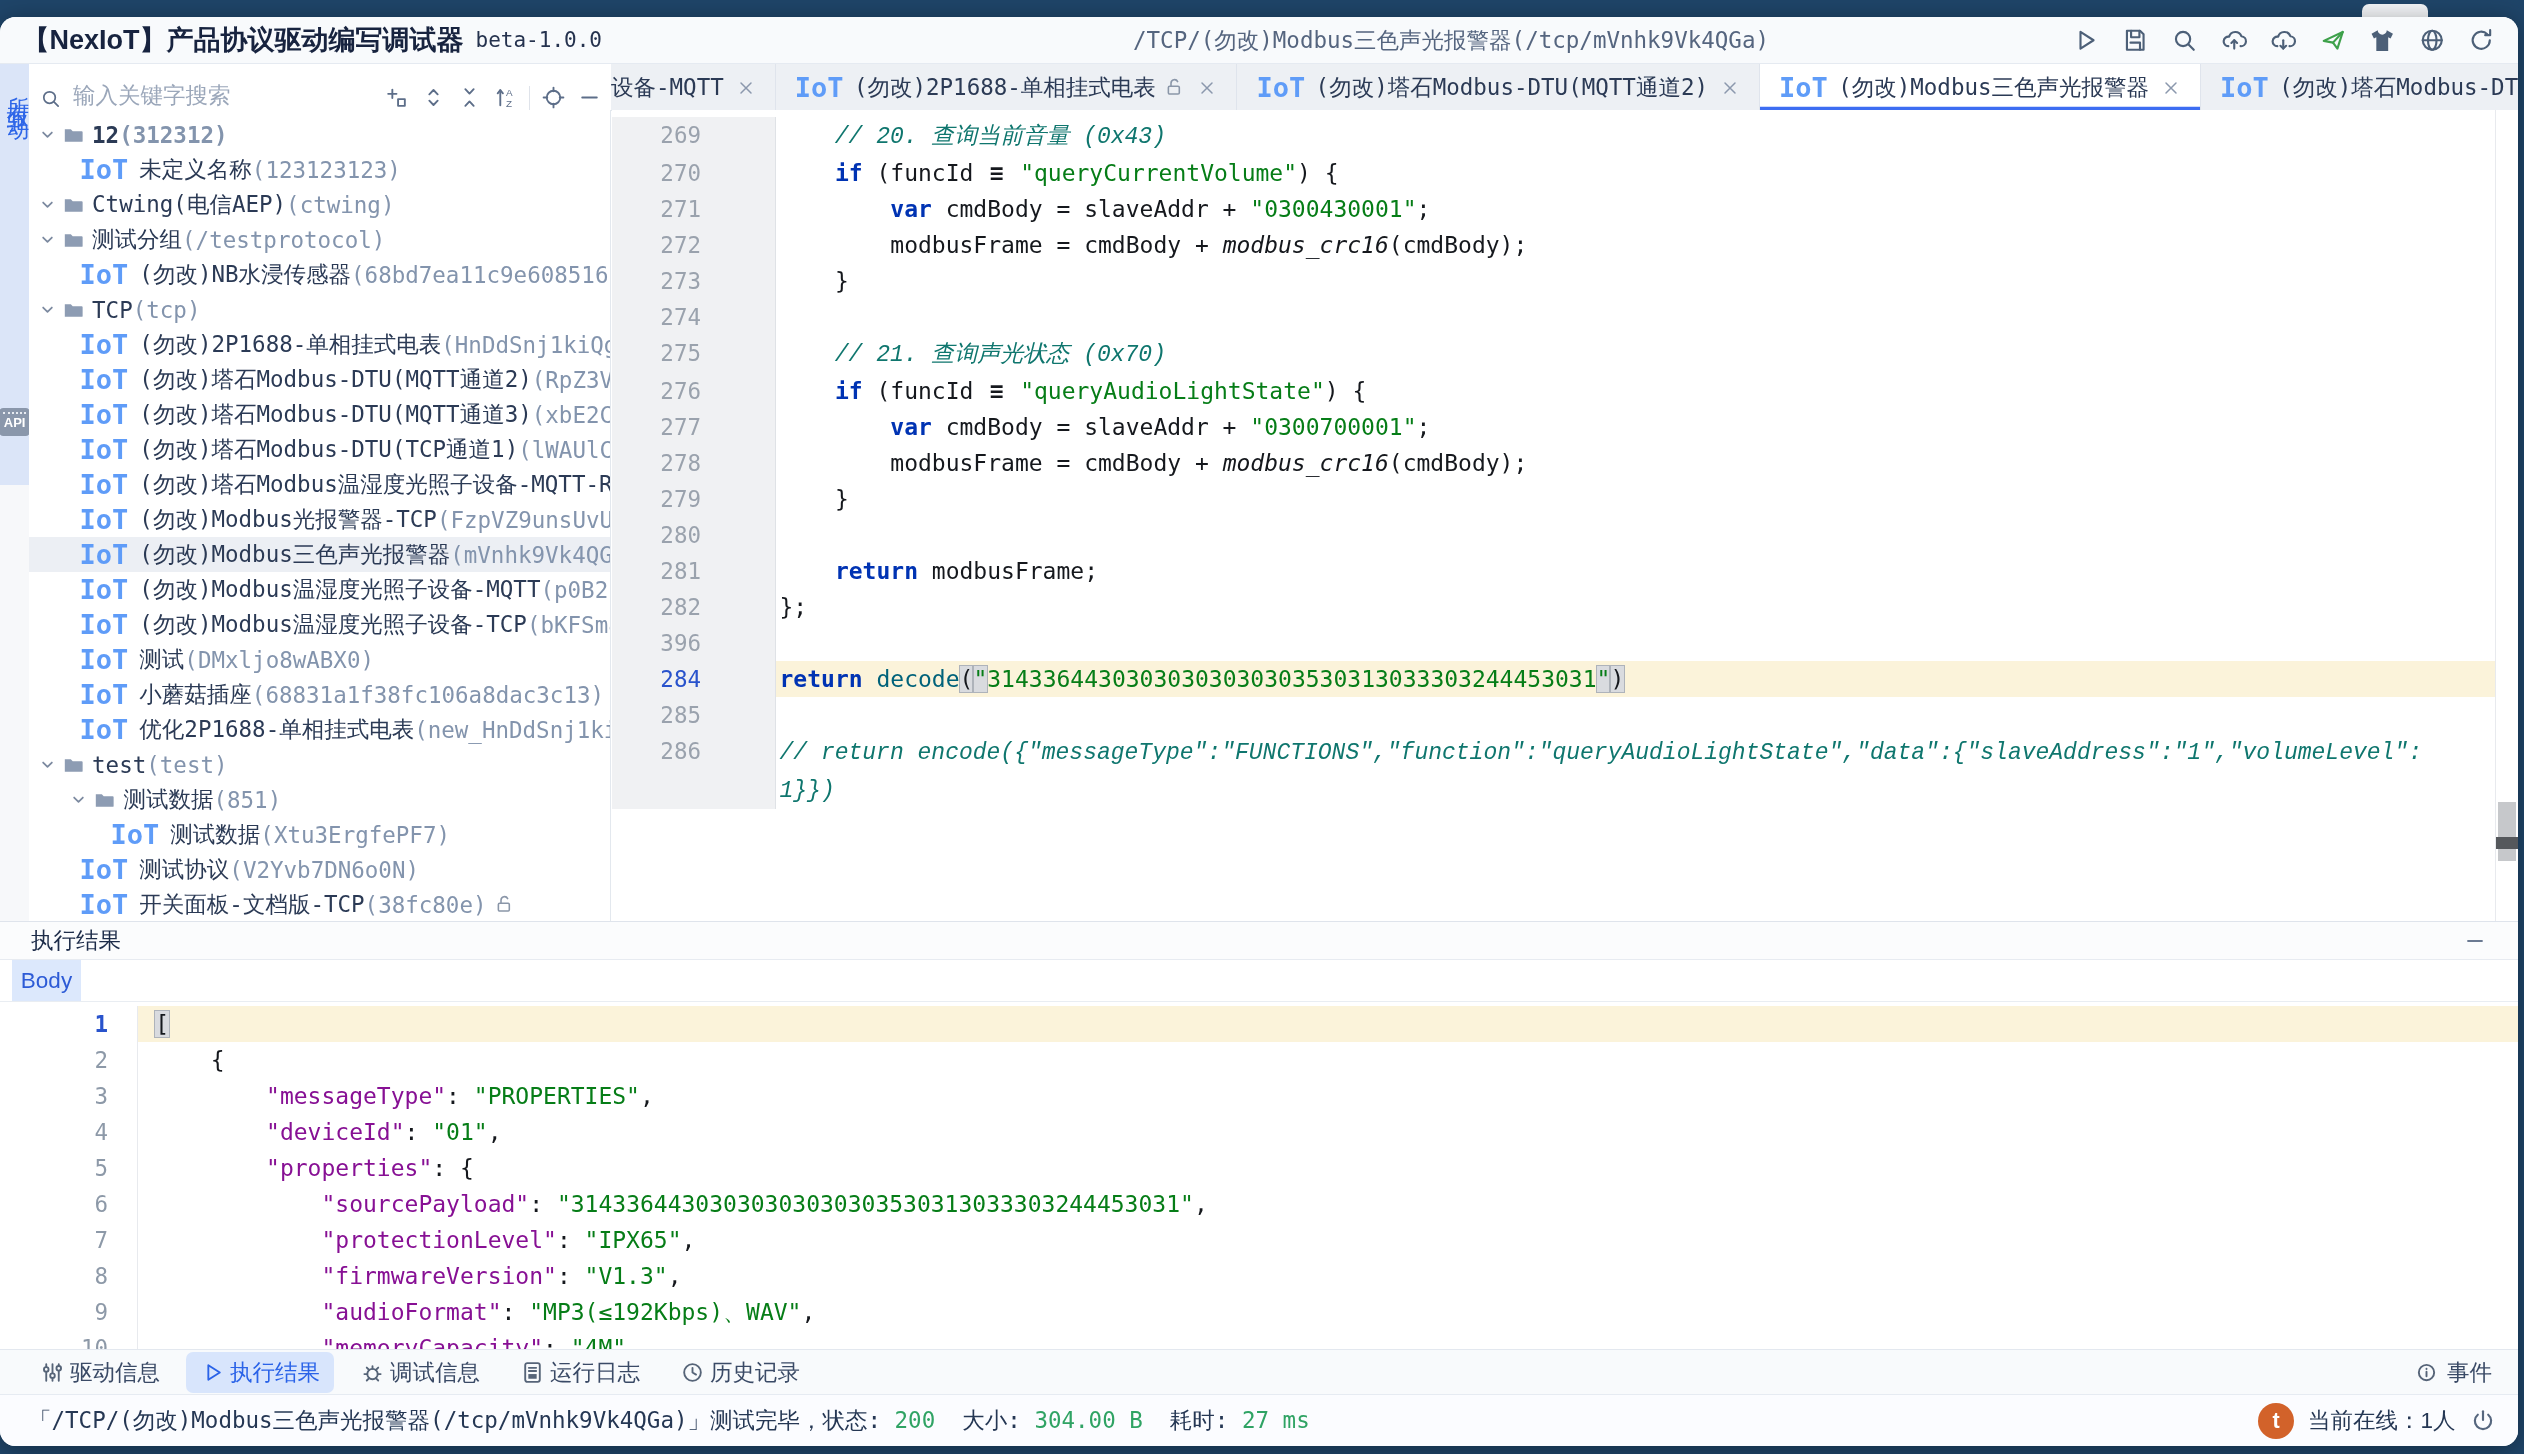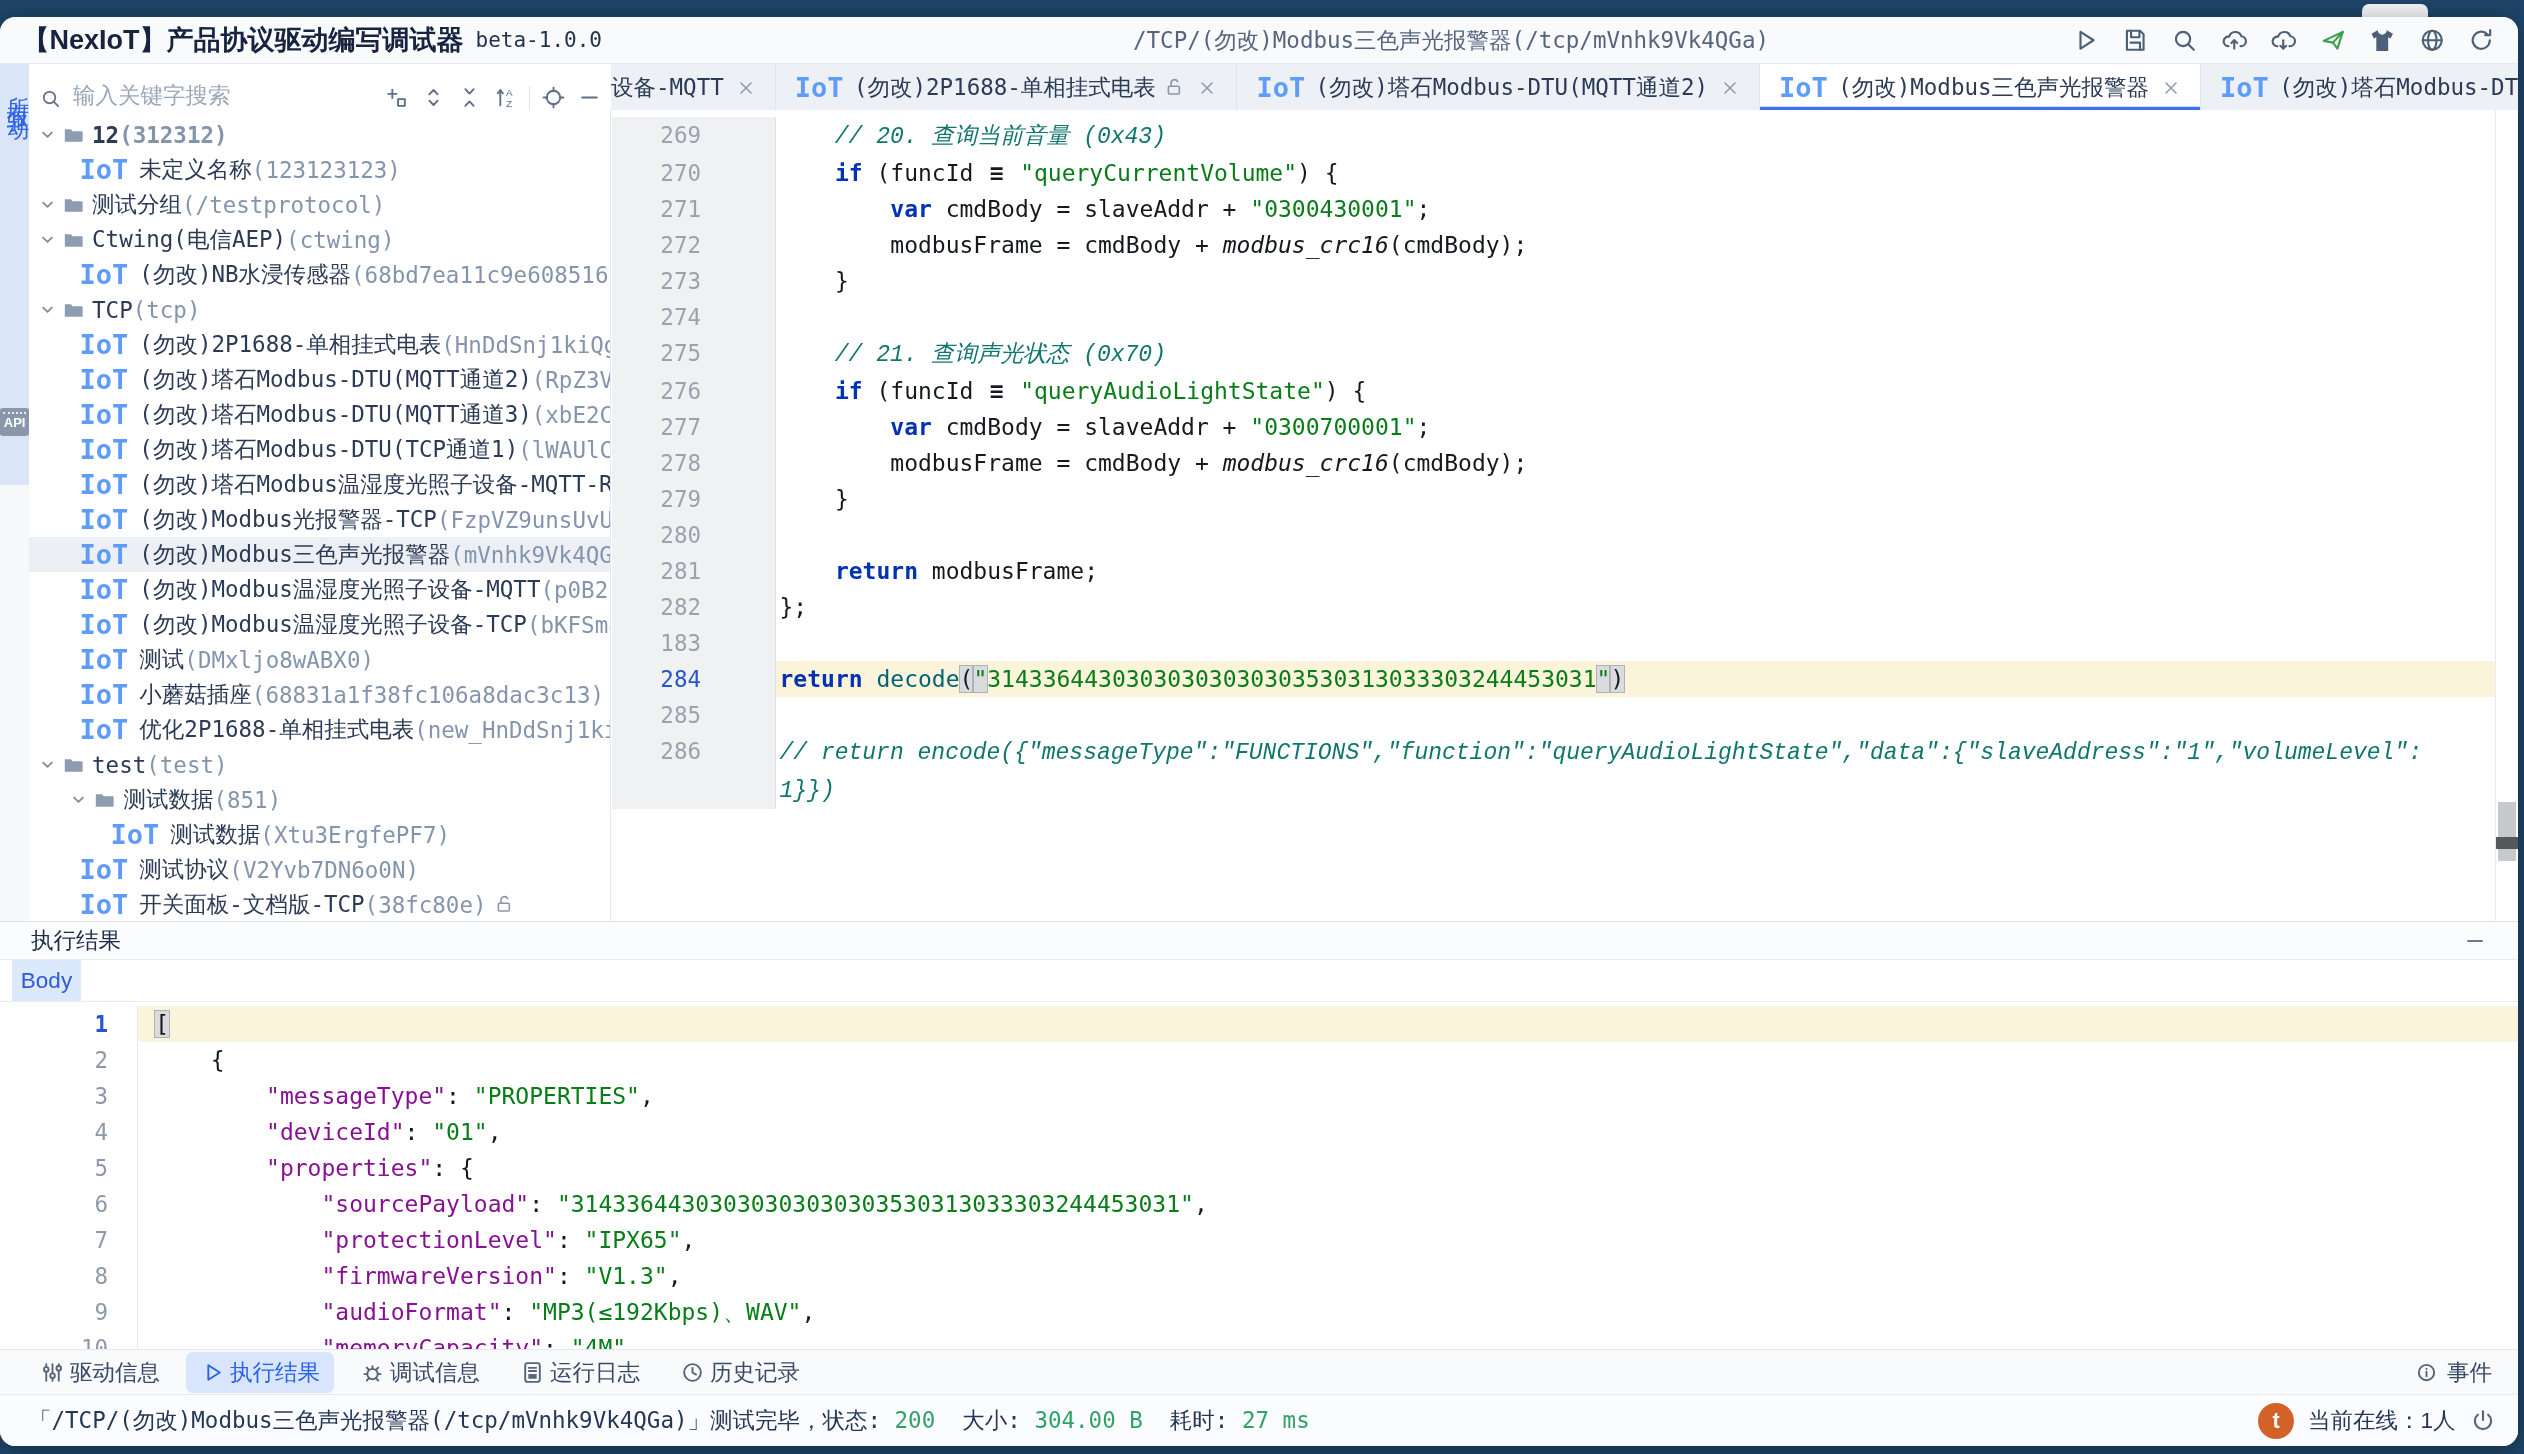--- a/index.html
+++ b/index.html
@@ -282,36 +282,36 @@
           <span class="ic chev">
             <svg viewBox="0 0 24 24" fill="none" stroke="currentColor" stroke-width="2.2" stroke-linecap="round" stroke-linejoin="round">
               <path d="M6.5 9.5L12 15l5.5-5.5"></path>
             </svg>
           </span>
           <span class="ic fico">
             <svg viewBox="0 0 24 24">
               <path d="M3 5.5h6.4l2 2.3H21a1 1 0 0 1 1 1V18a1 1 0 0 1-1 1H3z" fill="#8d9cb3"></path>
             </svg>
           </span>
-          <span class="tlabel">测试分组</span>
-          <span class="tid">(/testprotocol)</span>
+          <span class="tlabel">Ctwing(电信AEP)</span>
+          <span class="tid">(ctwing)</span>
         </div>
         <div class="trow" style="padding-left: 8.6px;">
           <span class="ic chev">
             <svg viewBox="0 0 24 24" fill="none" stroke="currentColor" stroke-width="2.2" stroke-linecap="round" stroke-linejoin="round">
               <path d="M6.5 9.5L12 15l5.5-5.5"></path>
             </svg>
           </span>
           <span class="ic fico">
             <svg viewBox="0 0 24 24">
               <path d="M3 5.5h6.4l2 2.3H21a1 1 0 0 1 1 1V18a1 1 0 0 1-1 1H3z" fill="#8d9cb3"></path>
             </svg>
           </span>
-          <span class="tlabel">Ctwing(电信AEP)</span>
-          <span class="tid">(ctwing)</span>
+          <span class="tlabel">测试分组</span>
+          <span class="tid">(/testprotocol)</span>
         </div>
         <div class="trow" style="padding-left: 40px;">
           <span class="spacer"></span>
           <span class="iot">IoT</span>
           <span class="tlabel">(勿改)NB水浸传感器</span>
           <span class="tid">(68bd7ea11c9e6085163c3f5</span>
         </div>
         <div class="trow" style="padding-left: 8.6px;">
           <span class="ic chev">
             <svg viewBox="0 0 24 24" fill="none" stroke="currentColor" stroke-width="2.2" stroke-linecap="round" stroke-linejoin="round">
@@ -562,21 +562,21 @@
         </div>
         <div class="crow">
           <div class="gut">281</div>
           <div class="cbody"><span class="tk-plain">    </span><span class="tk-kw">return</span><span class="tk-plain"> modbusFrame;</span></div>
         </div>
         <div class="crow">
           <div class="gut">282</div>
           <div class="cbody"><span class="tk-plain">};</span></div>
         </div>
         <div class="crow">
-          <div class="gut">183</div>
+          <div class="gut">396</div>
           <div class="cbody"></div>
         </div>
         <div class="crow cur">
           <div class="gut">284</div>
           <div class="cbody"><span class="tk-kw">return</span><span class="tk-plain"> </span><span class="tk-fn">decode</span><span class="tk-box">(</span><span class="tk-boxs">"</span><span class="tk-str">31433644303030303030303530313033303244453031</span><span class="tk-boxs">"</span><span class="tk-box">)</span></div>
         </div>
         <div class="crow">
           <div class="gut">285</div>
           <div class="cbody"></div>
         </div>

